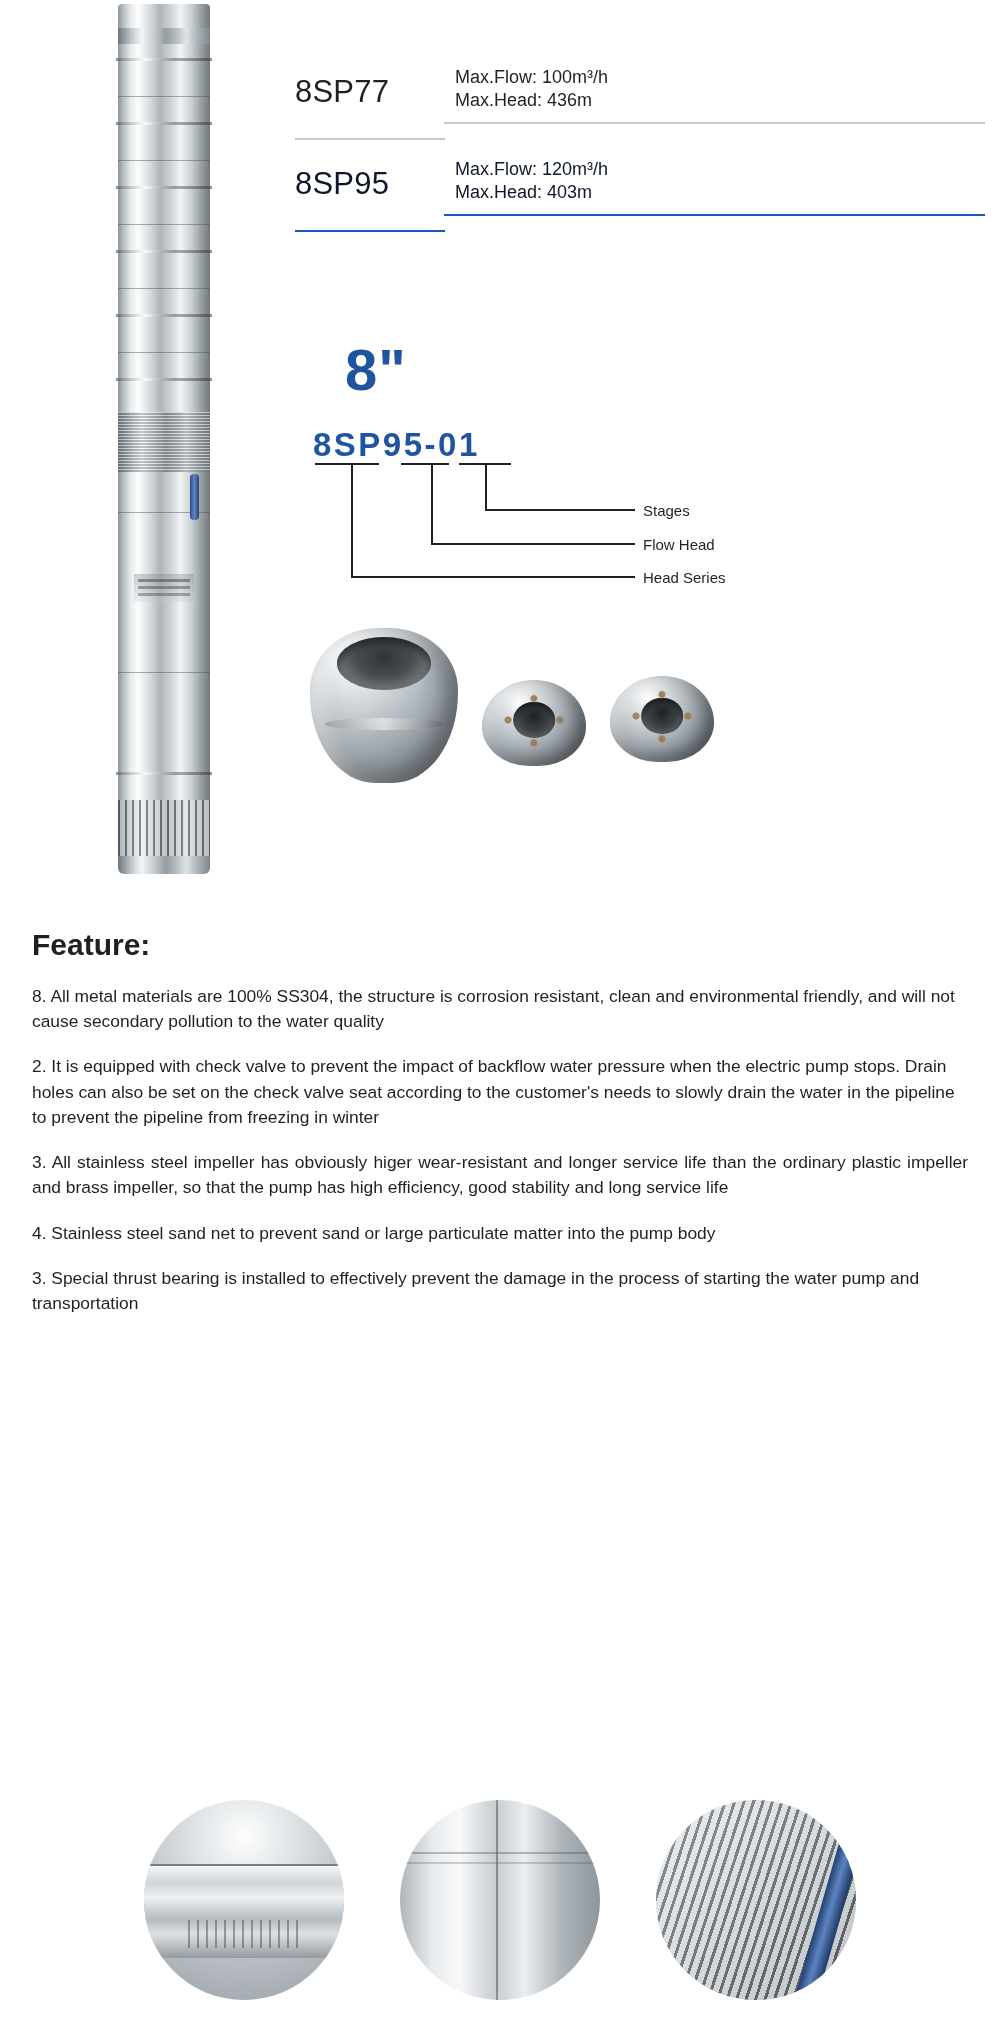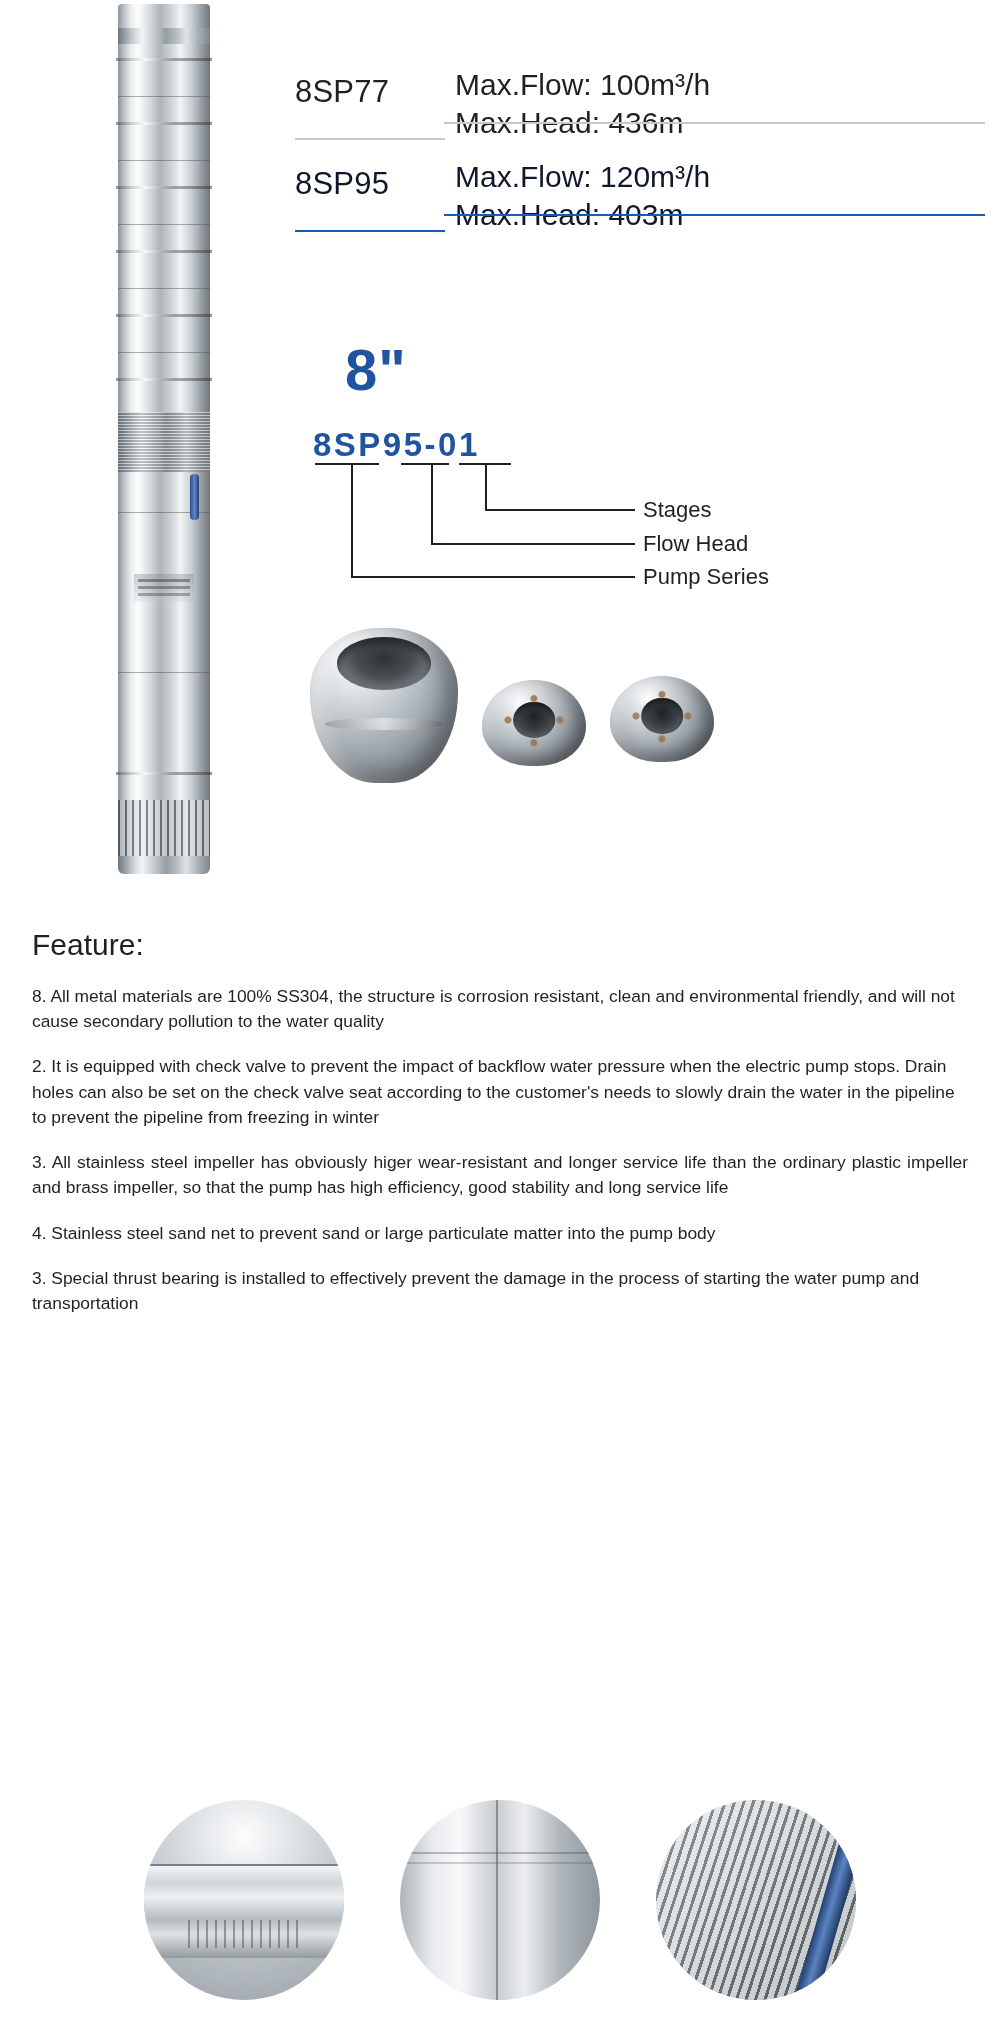--- a/index.html
+++ b/index.html
@@ -84,21 +84,21 @@
 
   
   #spec-block { position: absolute; left: 295px; top: 60px; width: 690px; }
   .spec-row { position: relative; height: 92px; }
   .spec-model {
     position: absolute; left: 0; top: 14px;
     font-size: 31px; letter-spacing: .2px;
   }
   .spec-values {
     position: absolute; left: 160px; top: 6px;
-    font-size: 30px; line-height: 1.26;
+    font-size: 18px; line-height: 1.26;
   }
   .spec-underline {
     position: absolute; left: 0; top: 62px; width: 690px; height: 20px;
   }
   .spec-underline i {
     position: absolute; display: block; background: #c9c9c9; height: 2px;
   }
   .ul-low  { left: 0;   top: 16px; width: 150px; }
   .ul-rise { left: 149px; top: 0;  width: 2px; height: 18px; }
   .ul-high { left: 149px; top: 0;  width: 541px; }
@@ -136,21 +136,21 @@
   }
   #lv-stage  { left: 172px; top: 45px;  height: 48px; }
   #lh-stage  { left: 172px; top: 91px;  width: 150px; }
   #lv-flow   { left: 118px; top: 45px;  height: 82px; }
   #lh-flow   { left: 118px; top: 125px; width: 204px; }
   #lv-series { left: 38px;  top: 45px;  height: 115px; }
   #lh-series { left: 38px;  top: 158px; width: 284px; }
 
   #model-diagram .lead-label {
     position: absolute; left: 330px;
-    font-size: 22px; color: #231f20; transform: translateY(-50%);
+    font-size: 15px; color: #231f20; transform: translateY(-50%);
   }
   #lbl-stage  { top: 92px; }
   #lbl-flow   { top: 126px; }
   #lbl-series { top: 159px; }
 
   
   #components-row { position: absolute; left: 310px; top: 628px; width: 420px; height: 180px; }
   .comp { position: absolute; }
   .comp-barrel {
     left: 0; top: 0; width: 148px; height: 155px;
@@ -201,21 +201,21 @@
   }
   #comp-2 { left: 172px; top: 52px; }
   #comp-3 { left: 300px; top: 48px; }
 
   
   #feature-section {
     position: absolute; left: 0; top: 900px;
     width: 1000px; padding: 28px 32px 0 32px;
   }
   #feature-heading {
-    font-size: 30px; color: #231f20; margin: 0 0 22px 0; font-weight: normal;
+    font-size: 30px; color: #231f20; margin: 0 0 22px 0; font-weight: bold;
   }
   .feature-item {
     font-size: 17.4px;
     line-height: 1.45;
     color: #231f20;
     margin: 0 0 20px 0;
   }
   .feature-item.justify { text-align: justify; }
 
   
@@ -360,21 +360,21 @@
 
     <div class="lead-v" id="lv-stage"></div>
     <div class="lead-h" id="lh-stage"></div>
     <div class="lead-v" id="lv-flow"></div>
     <div class="lead-h" id="lh-flow"></div>
     <div class="lead-v" id="lv-series"></div>
     <div class="lead-h" id="lh-series"></div>
 
     <div class="lead-label" id="lbl-stage">Stages</div>
     <div class="lead-label" id="lbl-flow">Flow Head</div>
-    <div class="lead-label" id="lbl-series">Pump Series</div>
+    <div class="lead-label" id="lbl-series">Head Series</div>
   </div>
 
   <div id="components-row">
     <div class="comp comp-barrel" id="comp-1"></div>
     <div class="comp comp-impeller" id="comp-2"></div>
     <div class="comp comp-impeller" id="comp-3"></div>
   </div>
 
 </div>
 

